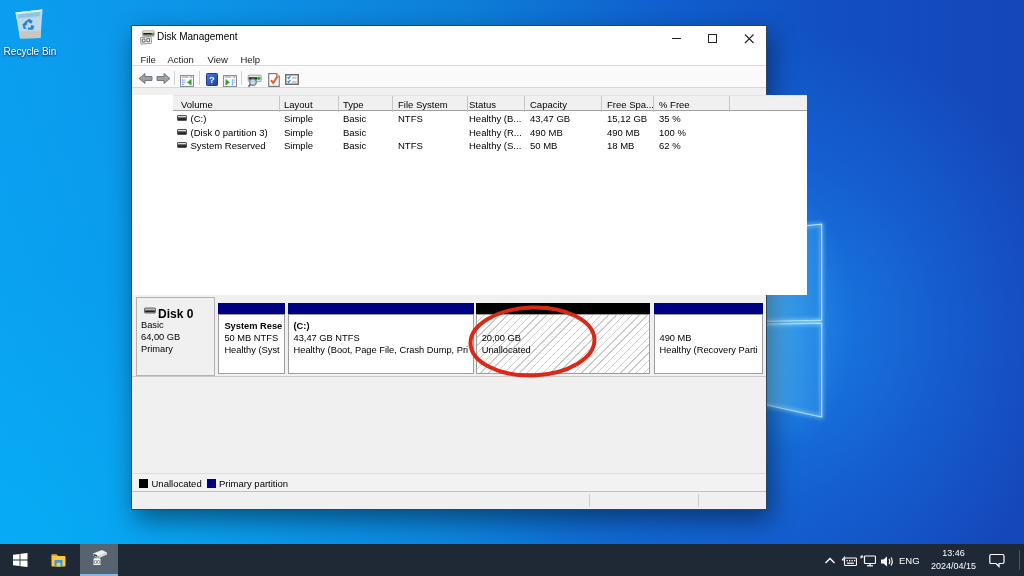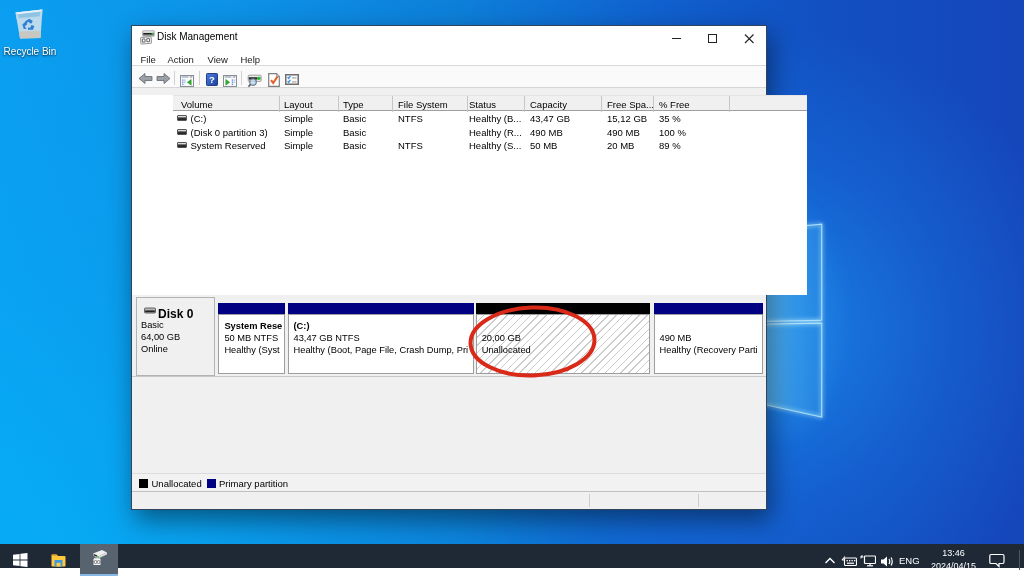--- a/index.html
+++ b/index.html
@@ -45,21 +45,21 @@
   .pbar { position:absolute; left:0; top:0; width:100%; height:11px; background:#000082; }
   .pbox { position:absolute; left:0; top:11px; width:100%; bottom:0; background:#fff;
     border:1px solid #9d9d9d; font-size:9.3px; color:#000; padding:4.5px 0 0 5px; line-height:12px; white-space:nowrap; overflow:hidden; }
   
   #legend { position:absolute; left:0; top:447px; width:100%; height:19px; background:#f2f2f2;
     border-top:1px solid #dcdcdc; border-bottom:1px solid #c0c0c0; font-size:9.5px; color:#000; }
   .lsq { position:absolute; top:5px; width:9px; height:9px; }
   #statusbar { position:absolute; left:0; top:466px; width:100%; height:17px; background:#f0f0f0; }
   .ssep { position:absolute; top:2px; width:1px; height:13px; background:#cdcdcd; }
   
-  #taskbar { position:absolute; left:0; top:544px; width:1024px; height:24px; background:#1f2936;padding-left:40px; }
+  #taskbar { position:absolute; left:0; top:544px; width:1024px; height:32px; background:#1f2936;padding-left:40px; }
   #appbtn { position:absolute; left:80px; top:0; width:38px; height:32px; background:#57636f; }
   #appline { position:absolute; left:80px; top:29.5px; width:38px; height:2.5px; background:#85b8e6; }
   .tray { position:absolute; color:#fff; }
   #clock { position:absolute; left:925px; top:3px; width:57px; text-align:center; font-size:9px; color:#fff; line-height:12.5px; }
 </style>
 </head>
 <body>
 <div id="desktop">
 
   <svg class="abs" width="1024" height="544" viewBox="0 0 1024 544" style="left:0;top:0">
@@ -249,35 +249,35 @@
           <span style="left:486px">100 %</span>
       </div>
       <div class="lrow" style="top:43px">
         <div class="vicon"></div>
         <span style="left:17.5px">System Reserved</span>
           <span style="left:111px">Simple</span>
           <span style="left:170px">Basic</span>
           <span style="left:225px">NTFS</span>
           <span style="left:296px">Healthy (S...</span>
           <span style="left:357px">50 MB</span>
-          <span style="left:434px">20 MB</span>
-          <span style="left:486px">89 %</span>
+          <span style="left:434px">18 MB</span>
+          <span style="left:486px">62 %</span>
       </div>
     </div>
     <div id="gpane">
 
       <div class="dpanel" style="top:2px;height:79px">
         <svg class="abs" width="12" height="8" viewBox="0 0 12 8" style="left:7px;top:9px">
           <rect x="0.5" y="1" width="11" height="5" rx="1" fill="#b9b9b9" stroke="#444" stroke-width="0.8"></rect>
           <rect x="1.2" y="3.4" width="9.6" height="1.8" fill="#222"></rect>
         </svg>
         <span style="position:absolute;left:21px;top:8.5px;font-weight:bold;font-size:12px">Disk 0</span>
         <span style="position:absolute;left:4px;top:22px">Basic</span>
         <span style="position:absolute;left:4px;top:34px">64,00 GB</span>
-        <span style="position:absolute;left:4px;top:46px">Online</span>
+        <span style="position:absolute;left:4px;top:46px">Primary</span>
       </div>
 
       <div class="pcell" style="left:86.4px;top:8px;width:66.6px;height:71px">
         <div class="pbar"></div>
         <div class="pbox"><b>System Rese</b><br>50 MB NTFS<br>Healthy (Syst</div>
       </div>
       <div class="pcell" style="left:155.5px;top:8px;width:186px;height:71px">
         <div class="pbar"></div>
         <div class="pbox"><b>(C:)</b><br>43,47 GB NTFS<br>Healthy (Boot, Page File, Crash Dump, Pri</div>
       </div>

